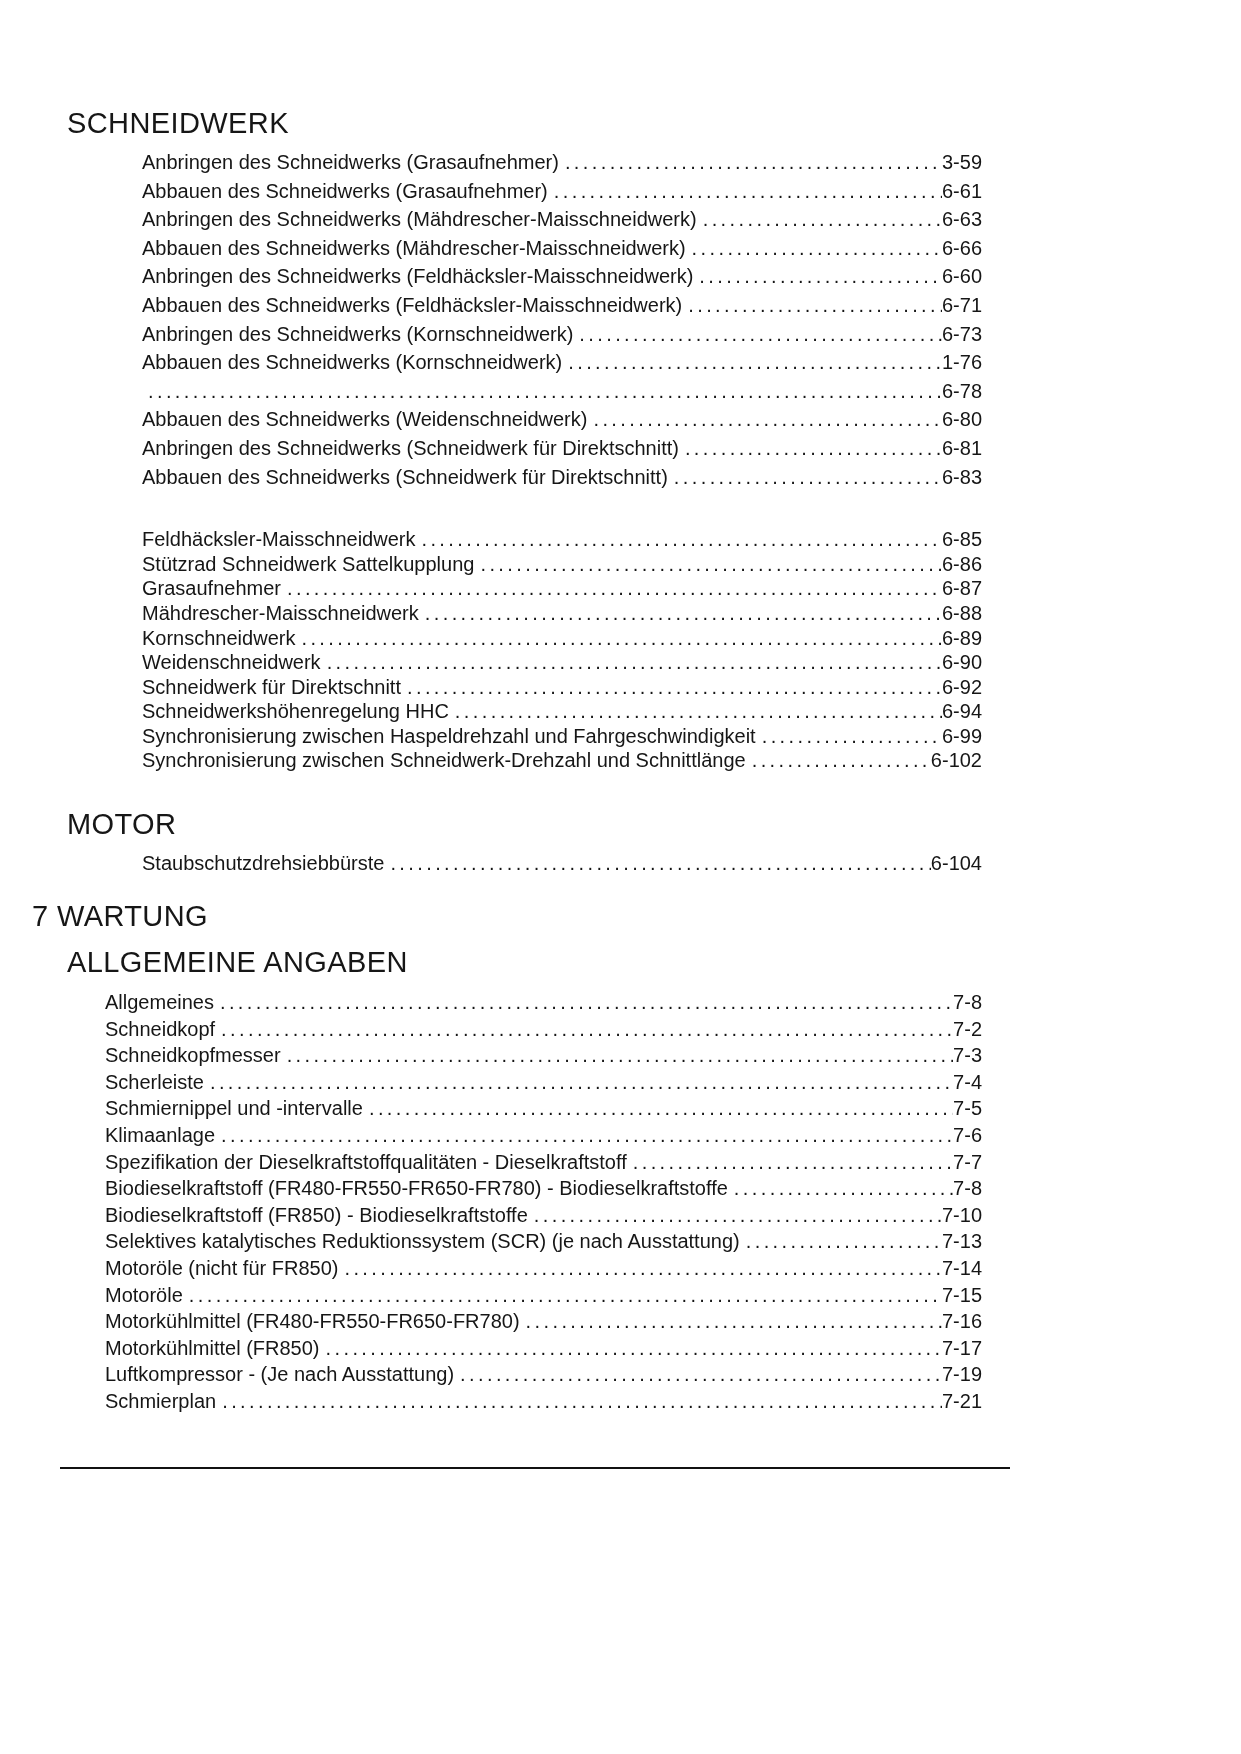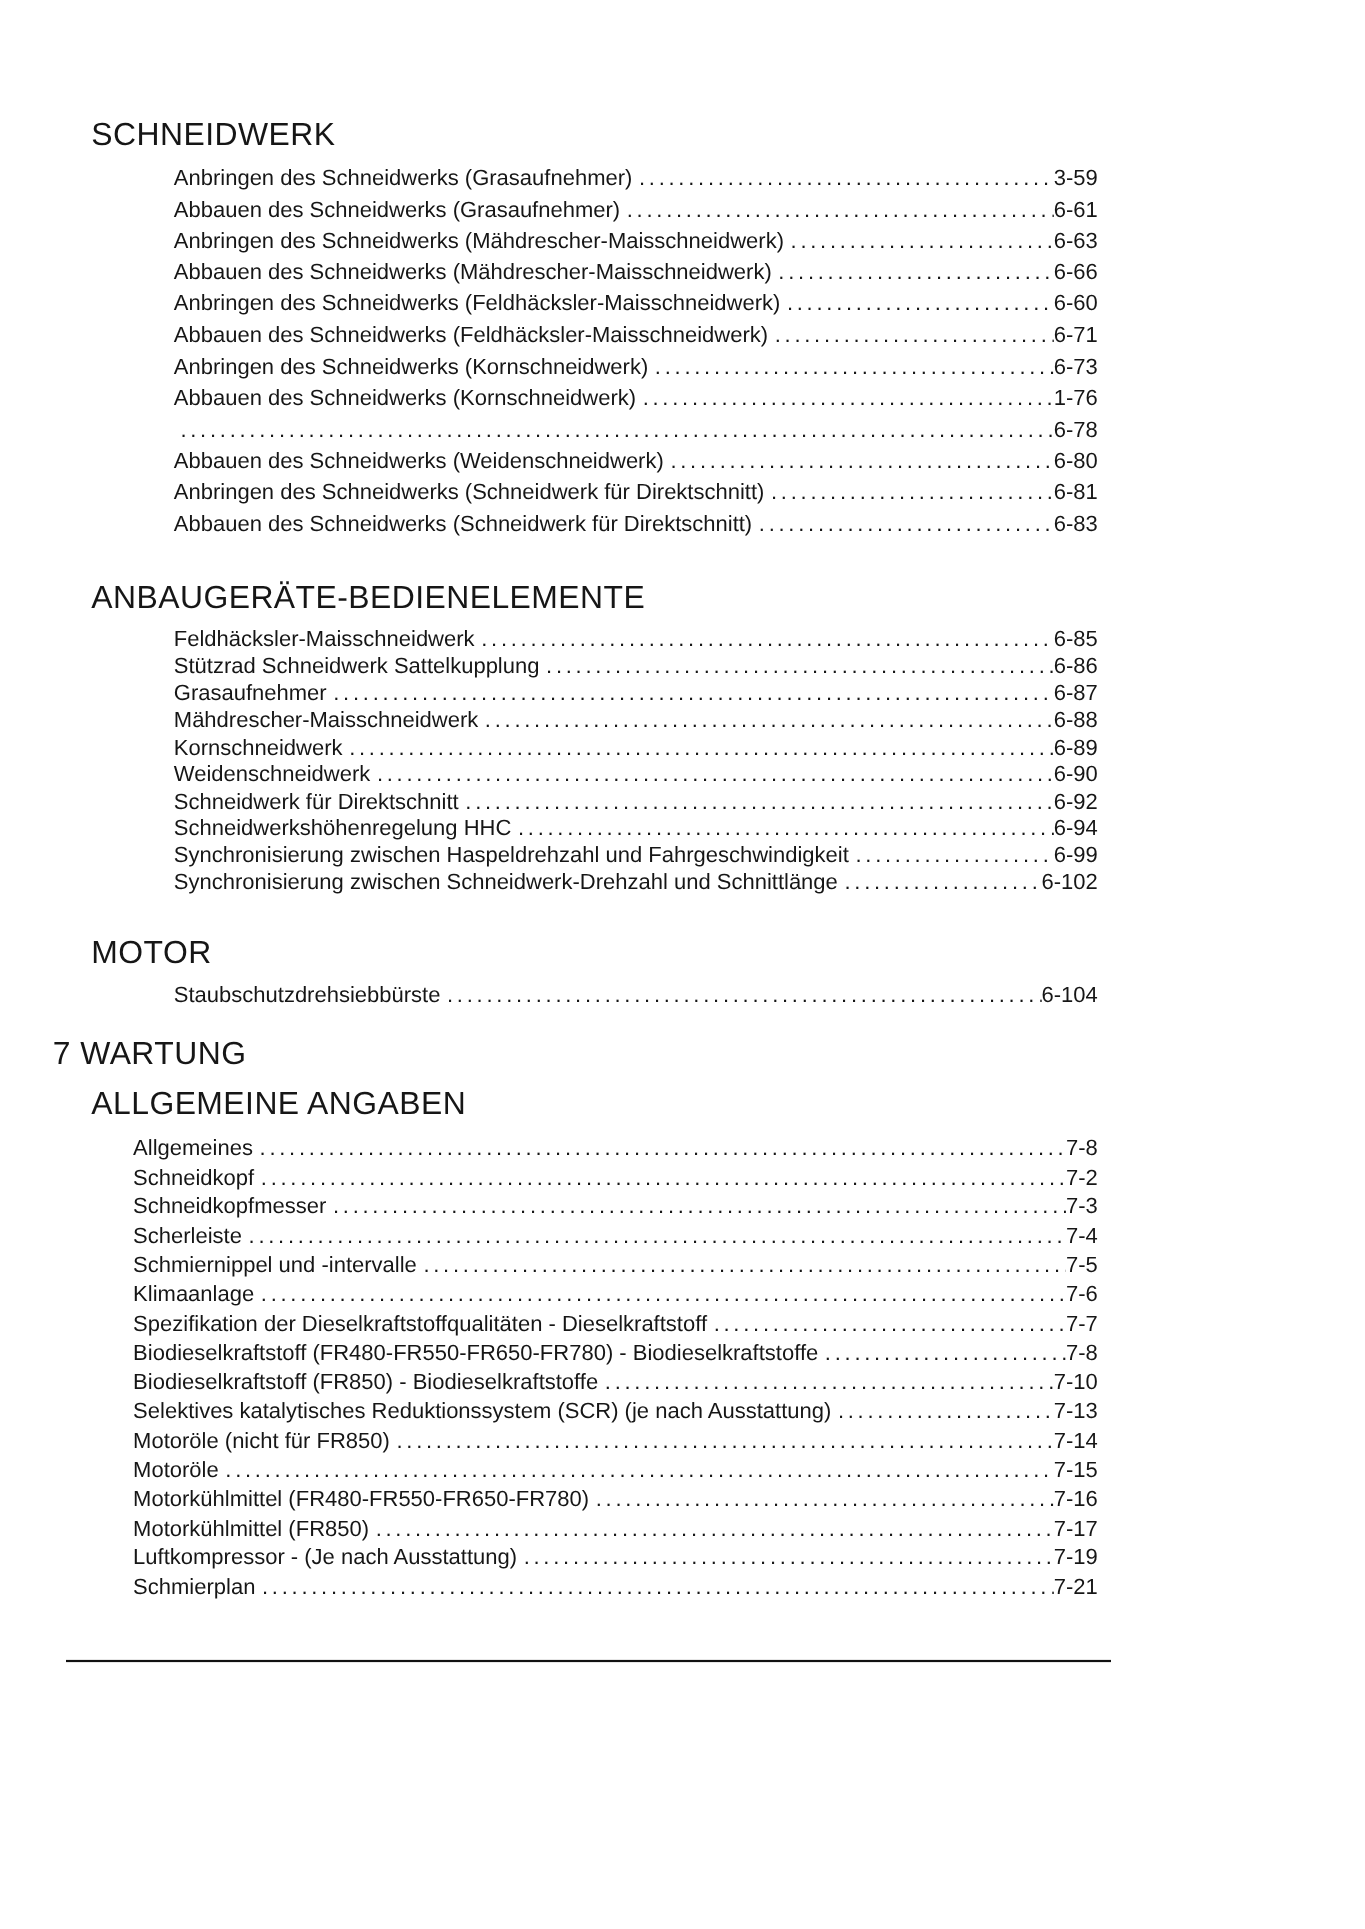--- a/index.html
+++ b/index.html
@@ -10,21 +10,21 @@
     color: #161616;
   }
   body {
     width: 1241px;
     height: 1754px;
     overflow: hidden;
     position: relative;
   }
   .page {
     box-sizing: content-box;
-    padding: 106px 0 0 48px;
+    padding: 106px 0 0 32px;
     width: 950px;
   }
   .section-title {
     font-size: 29px;
     font-weight: 400;
     letter-spacing: 0.4px;
     line-height: 34px;
     margin: 0 0 8px 35px;
     white-space: nowrap;
   }
@@ -129,21 +129,20 @@
         <span class="toc-leader">....................................................................................................................................................................................</span>
         <span class="toc-page">6-81</span>
       </div>
       <div class="toc-row">
         <span class="toc-title">Abbauen des Schneidwerks (Schneidwerk für Direktschnitt)</span>
         <span class="toc-leader">....................................................................................................................................................................................</span>
         <span class="toc-page">6-83</span>
       </div>
     </section>
     <section class="toc-section sec-1">
-      <div class="section-title">ANBAUGERÄTE-BEDIENELEMENTE</div>
       <div class="toc-row">
         <span class="toc-title">Feldhäcksler-Maisschneidwerk</span>
         <span class="toc-leader">....................................................................................................................................................................................</span>
         <span class="toc-page">6-85</span>
       </div>
       <div class="toc-row">
         <span class="toc-title">Stützrad Schneidwerk Sattelkupplung</span>
         <span class="toc-leader">....................................................................................................................................................................................</span>
         <span class="toc-page">6-86</span>
       </div>

